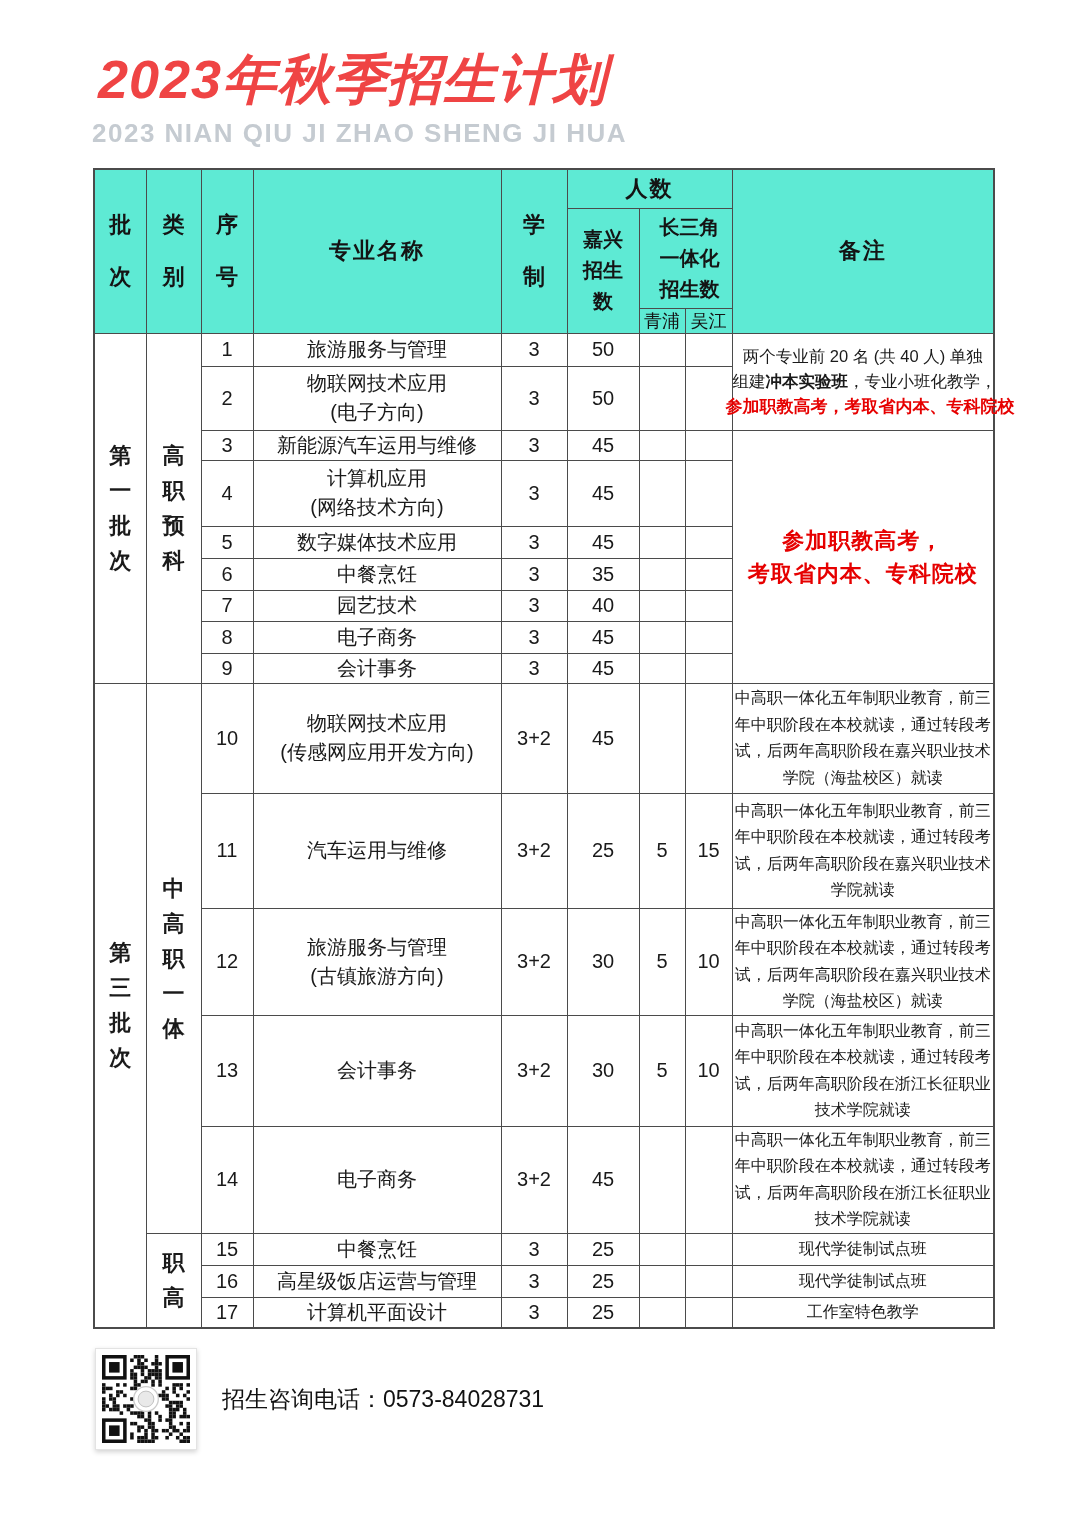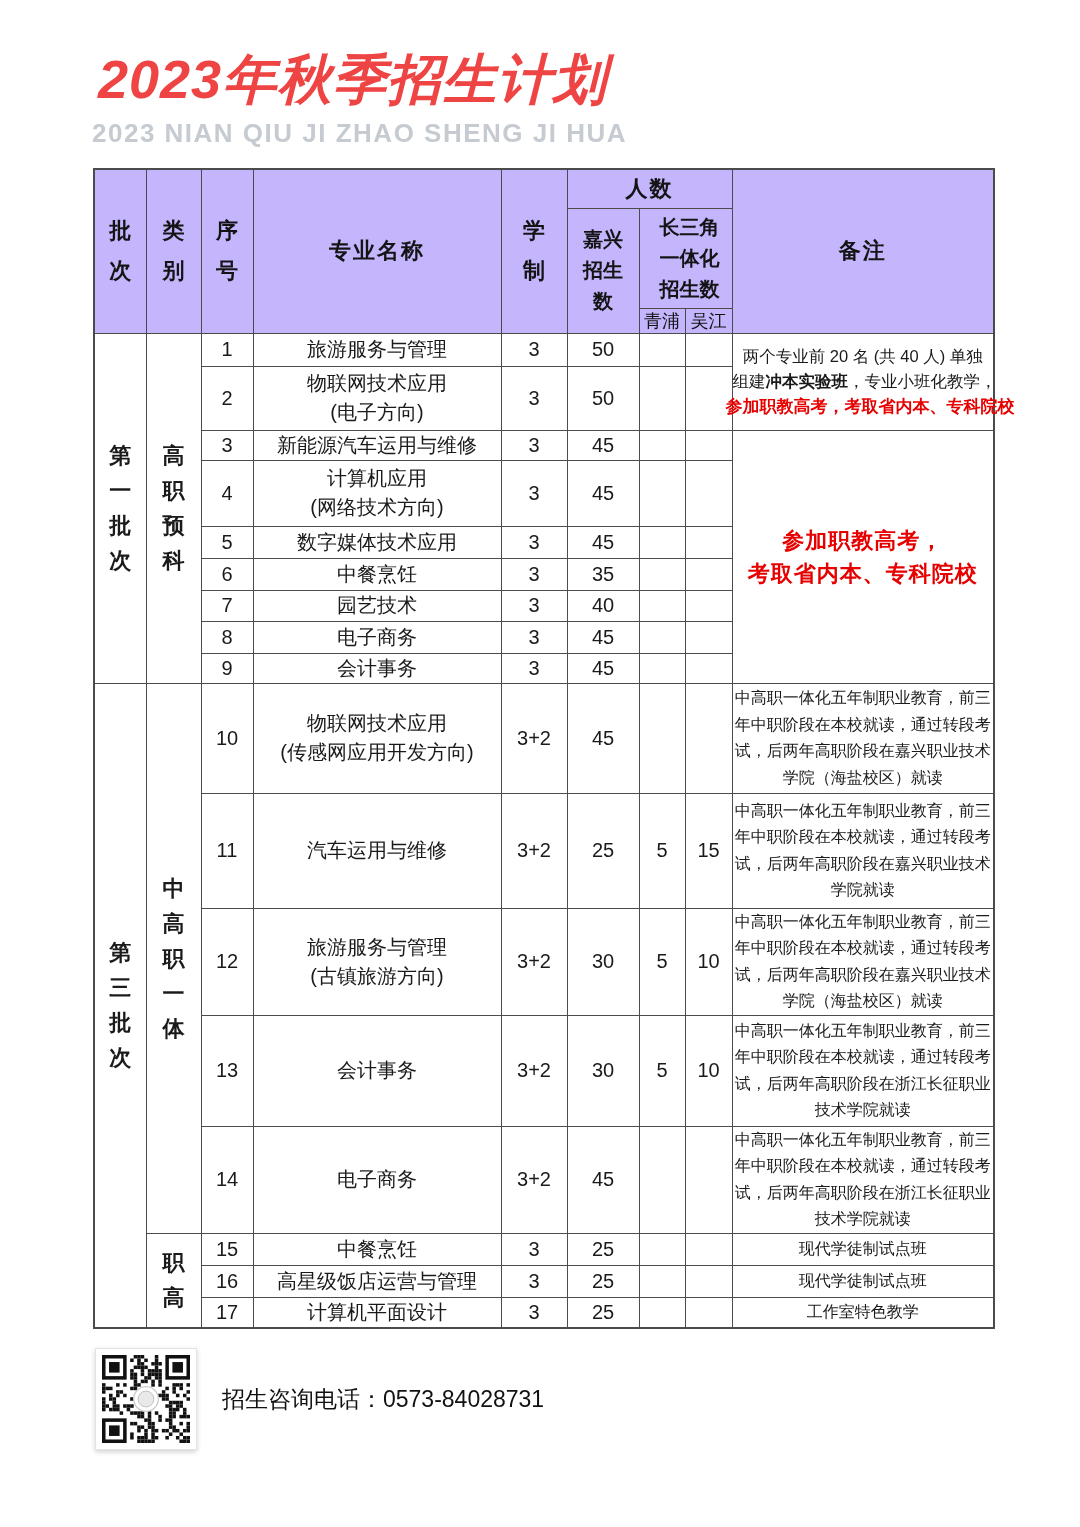--- a/index.html
+++ b/index.html
@@ -20,22 +20,22 @@
   
   table.enroll{
     position:absolute;left:93px;top:168px;width:900px;
     border-collapse:collapse;table-layout:fixed;
   }
   table.enroll th,table.enroll td{
     border:1px solid #4b4b4b;padding:0;text-align:center;vertical-align:middle;
     overflow:visible;
   }
   table.enroll{border:2px solid #4b4b4b;}
-  thead th{background:#c4b5fd;font-weight:bold;color:#141414;}
-  .vh{display:inline-block;width:26px;word-break:break-all;line-height:40px;font-size:22px;font-weight:bold;}
+  thead th{background:#5eead4;font-weight:bold;color:#141414;}
+  .vh{display:inline-block;width:26px;word-break:break-all;line-height:52px;font-size:22px;font-weight:bold;}
   .vh2{display:inline-block;width:44px;word-break:break-all;line-height:31px;font-size:20px;font-weight:bold;}
   .vh3{display:inline-block;width:64px;word-break:break-all;line-height:31px;font-size:20px;font-weight:bold;margin-left:8px;}
   .h-major,.h-remark,.h-renshu{font-size:22px;letter-spacing:2px;}
   .h-small{font-size:18px;font-weight:normal;}
   .vgroup{display:inline-block;width:24px;word-break:break-all;line-height:35px;font-size:22px;font-weight:bold;}
   .cell-num{font-size:20px;}
   .m1,.m2{font-size:20px;line-height:29px;}
   .remark12{text-align:left;padding:5px 6px 2px 9px;}
   .r12-line{font-size:16.5px;line-height:25px;white-space:nowrap;}
   .r12-line b{font-weight:bold;}

